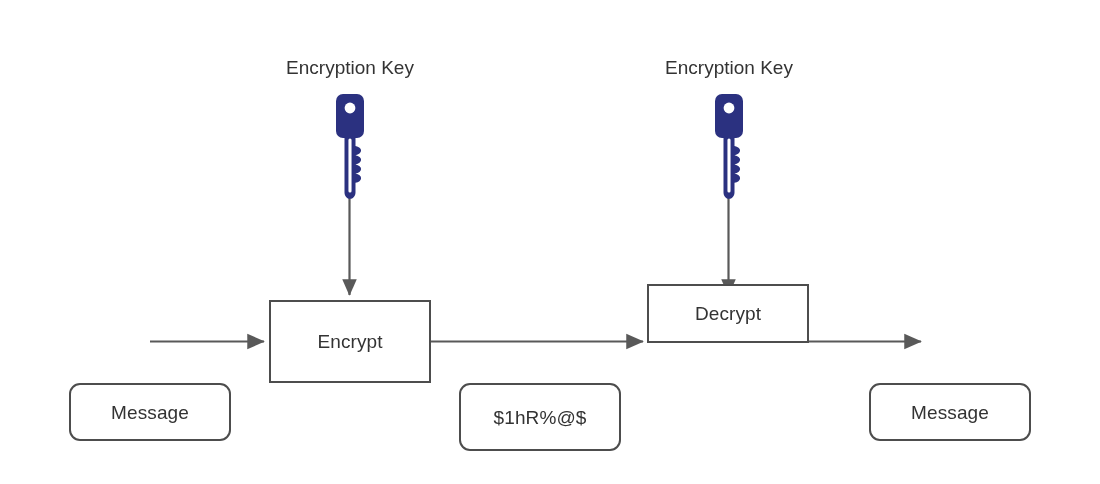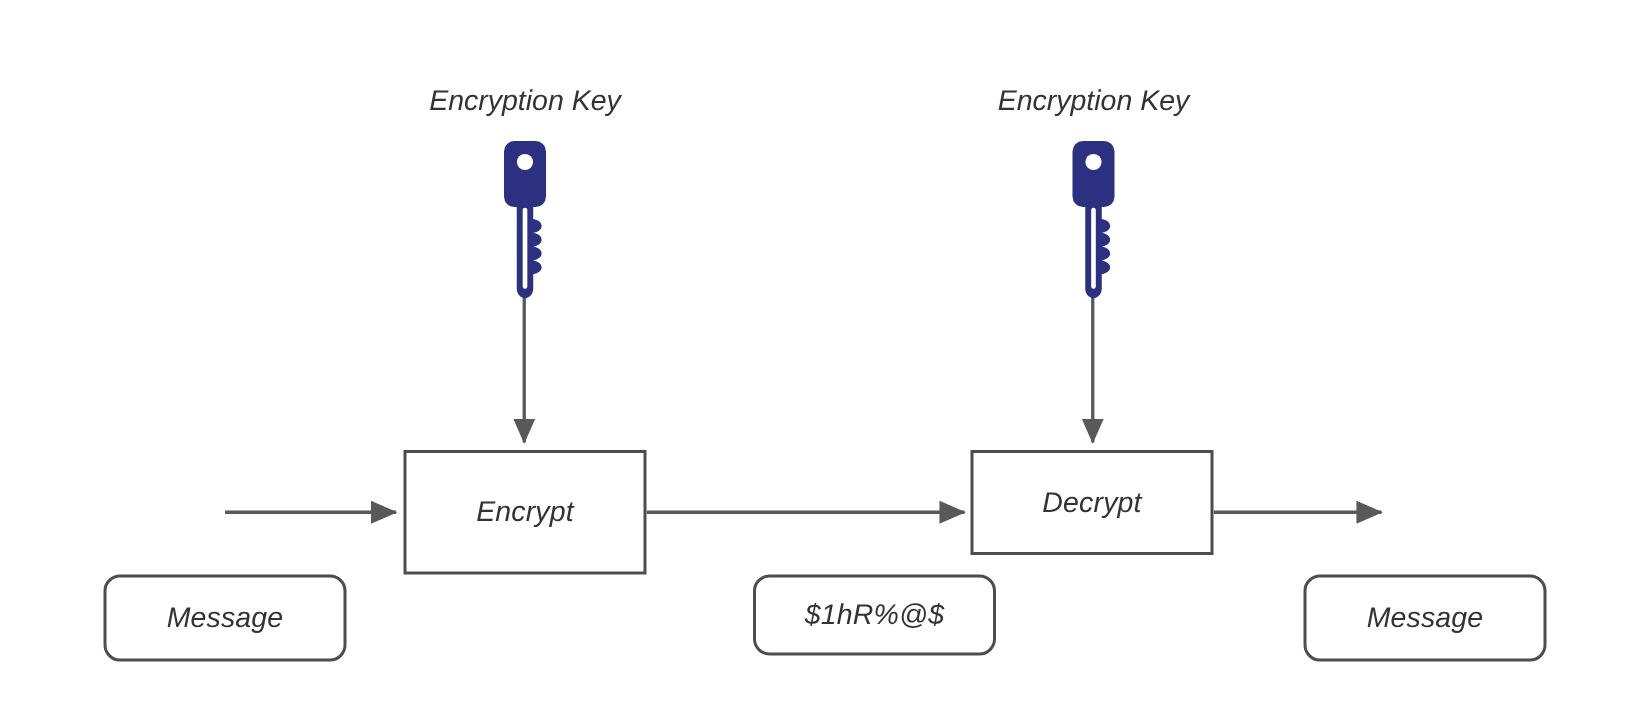--- a/index.html
+++ b/index.html
@@ -10,21 +10,20 @@
   }
   body {
     font-family: "Liberation Sans", sans-serif;
   }
   #canvas {
     position: relative;
     width: 1100px;
     height: 484px;
     background: #ffffff;
     overflow: hidden;
-    font-style: italic;
   }
   .diagram-svg {
     position: absolute;
     left: 0;
     top: 0;
     width: 1100px;
     height: 484px;
   }
   
   .node {
@@ -128,21 +127,21 @@
                  v9.6 c0 3.6 -2.5 6.4 -5.5 6.4
                  c-3.0 0 -5.5 -2.8 -5.5 -6.4 z"></path>
       </g>
       <circle cx="23" cy="14" r="5.4" fill="#ffffff"></circle>
       <path d="M23 46 v51" stroke="#ffffff" stroke-width="3.1" fill="none" stroke-linecap="round"></path>
     </svg>
   </div>
 
   <div class="node process" style="left:269px; top:300px; width:162px; height:83px;">Encrypt</div>
 
-  <div class="node process" style="left:647px; top:300px; width:162px; height:70px;">Decrypt</div>
+  <div class="node process" style="left:647px; top:284px; width:162px; height:59px;">Decrypt</div>
 
   <div class="node data" style="left:69px; top:383px; width:162px; height:58px;">Message</div>
 
-  <div class="node data" style="left:459px; top:383px; width:162px; height:54px;margin-left:43px;">$1hR%@$</div>
+  <div class="node data" style="left:459px; top:383px; width:162px; height:68px;">$1hR%@$</div>
 
   <div class="node data" style="left:869px; top:383px; width:162px; height:58px;">Message</div>
 
 </div>
 
 </body></html>

